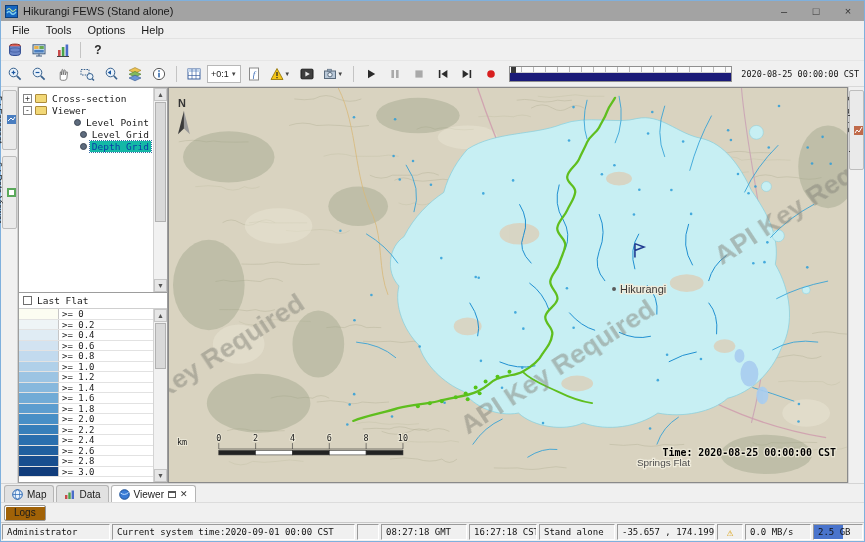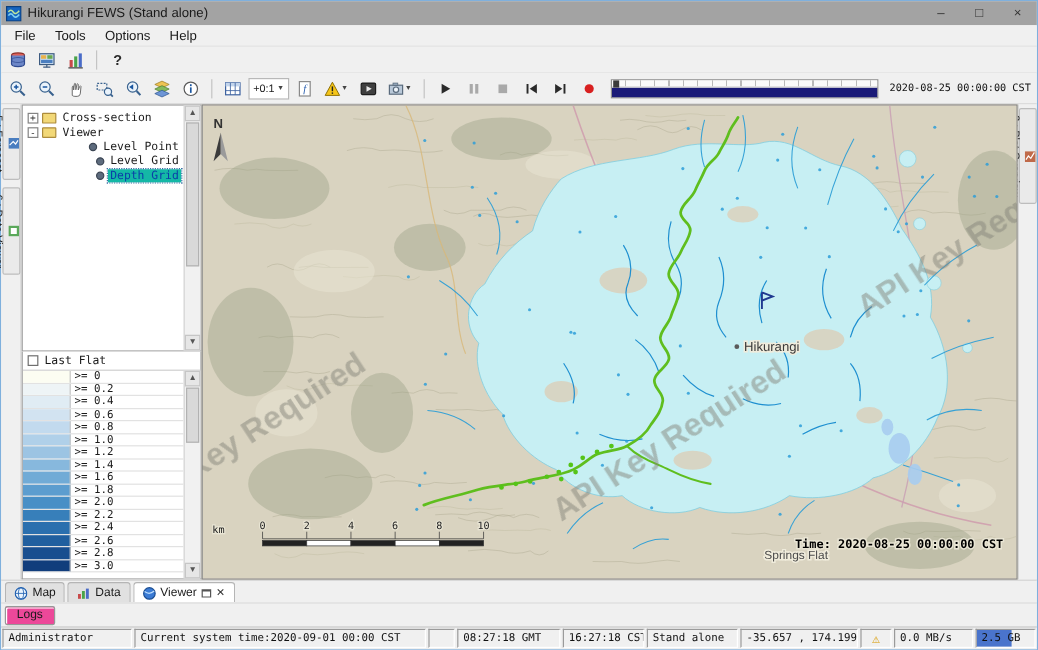--- a/index.html
+++ b/index.html
@@ -77,21 +77,21 @@
   .bottomtabs { height:19px; flex:0 0 auto; display:flex; align-items:flex-end; gap:2px; padding-left:3px; background:#f0f0f0; border-top:1px solid #d4d4d4; }
   .btab { height:17px; display:flex; align-items:center; gap:4px; padding:0 7px; font-size:10px;
           background:#e1e1e1; border:1px solid #b5b5b5; border-bottom:none; border-radius:3px 3px 0 0; }
   .btab.active { background:#ffffff; }
   .btab .mini { flex:0 0 auto; display:block; }
   .float-icon { width:8px; height:7px; border:1px solid #555; border-top:2px solid #555; display:inline-block; }
   .tab-close { font-size:9px; color:#333; line-height:9px; }
 
   .logsrow { height:20px; flex:0 0 auto; display:flex; align-items:center; padding:0 3px; background:#f0f0f0; border-top:1px solid #dcdcdc; }
   .logs-btn { height:16px; padding:0 9px; display:flex; align-items:center; font-size:10px;
-              background:#ec4899; border:1px solid #979797; border-radius:2px; box-shadow:inset 1px 1px 0 #ffffff; }
+              background:#a16207; border:1px solid #979797; border-radius:2px; box-shadow:inset 1px 1px 0 #ffffff; }
 
   
   .statusbar { height:19px; flex:0 0 auto; display:flex; align-items:stretch; gap:2px; padding:1px 1px; background:#f0f0f0; border-top:1px solid #c9c9c9;
                font-family:"DejaVu Sans Mono", monospace; font-size:9px; color:#111; }
   .scell { border:1px solid; border-color:#9a9a9a #ffffff #ffffff #9a9a9a; display:flex; align-items:center; padding:0 4px; white-space:nowrap; overflow:hidden; background:#f0f0f0; }
   .scell.center { justify-content:center; }
   .mem { position:relative; padding:0; }
   .mem-fill { position:absolute; left:0; top:0; bottom:0; width:60%; background:#4a74cc; }
   .mem-text { position:relative; padding:0 4px; }
   .warn-glyph { font-size:11px; color:#d89a00; line-height:11px; }

